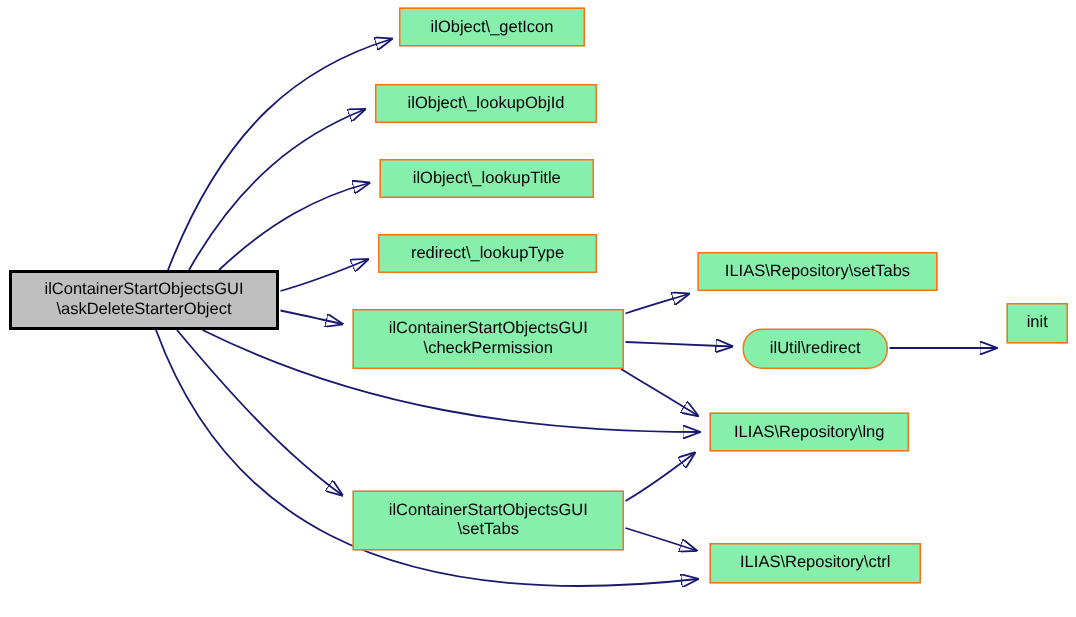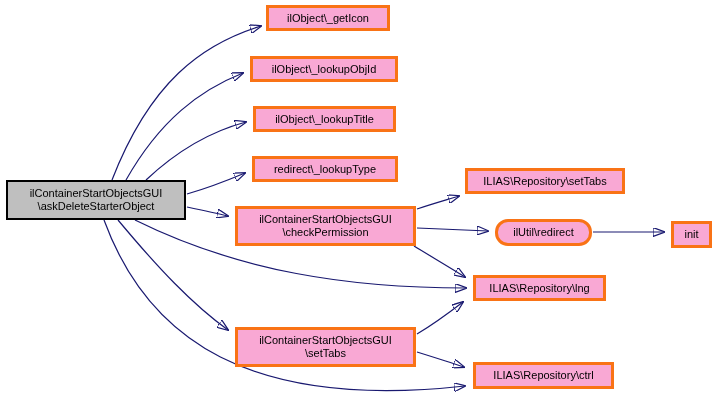--- a/index.html
+++ b/index.html
@@ -23,22 +23,22 @@
     height: 411px;
   }
   #edges path {
     fill: none;
     stroke: var(--edge-color, #191970);
     stroke-width: 1.2;
   }
   .node {
     position: absolute;
     box-sizing: border-box;
-    background: #f9a8d4;
-    border: 3px solid #f97316;
+    background: #86efac;
+    border: 1px solid #f97316;
     color: #000000;
     font-size: 11px;
     line-height: 13px;
     display: flex;
     align-items: center;
     justify-content: center;
     text-align: center;
     white-space: pre-line;
     cursor: pointer;
   }
@@ -102,21 +102,21 @@
   </div>
 
   <div class="node" style="left:465px; top:168px; width:160px; height:26px;">
     <span>ILIAS\Repository\setTabs</span>
   </div>
 
   <div class="node" style="left:495px; top:219px; width:97px; height:27px;border-radius:13px;">
     <span>ilUtil\redirect</span>
   </div>
 
-  <div class="node" style="left:671px; top:221px; width:41px; height:27px;">
+  <div class="node" style="left:671px; top:202px; width:41px; height:27px;">
     <span>init</span>
   </div>
 
   <div class="node" style="left:473px; top:275px; width:133px; height:26px;">
     <span>ILIAS\Repository\lng</span>
   </div>
 
   <div class="node" style="left:235px; top:327px; width:181px; height:40px;">
     <span>ilContainerStartObjectsGUI
 \setTabs</span>

